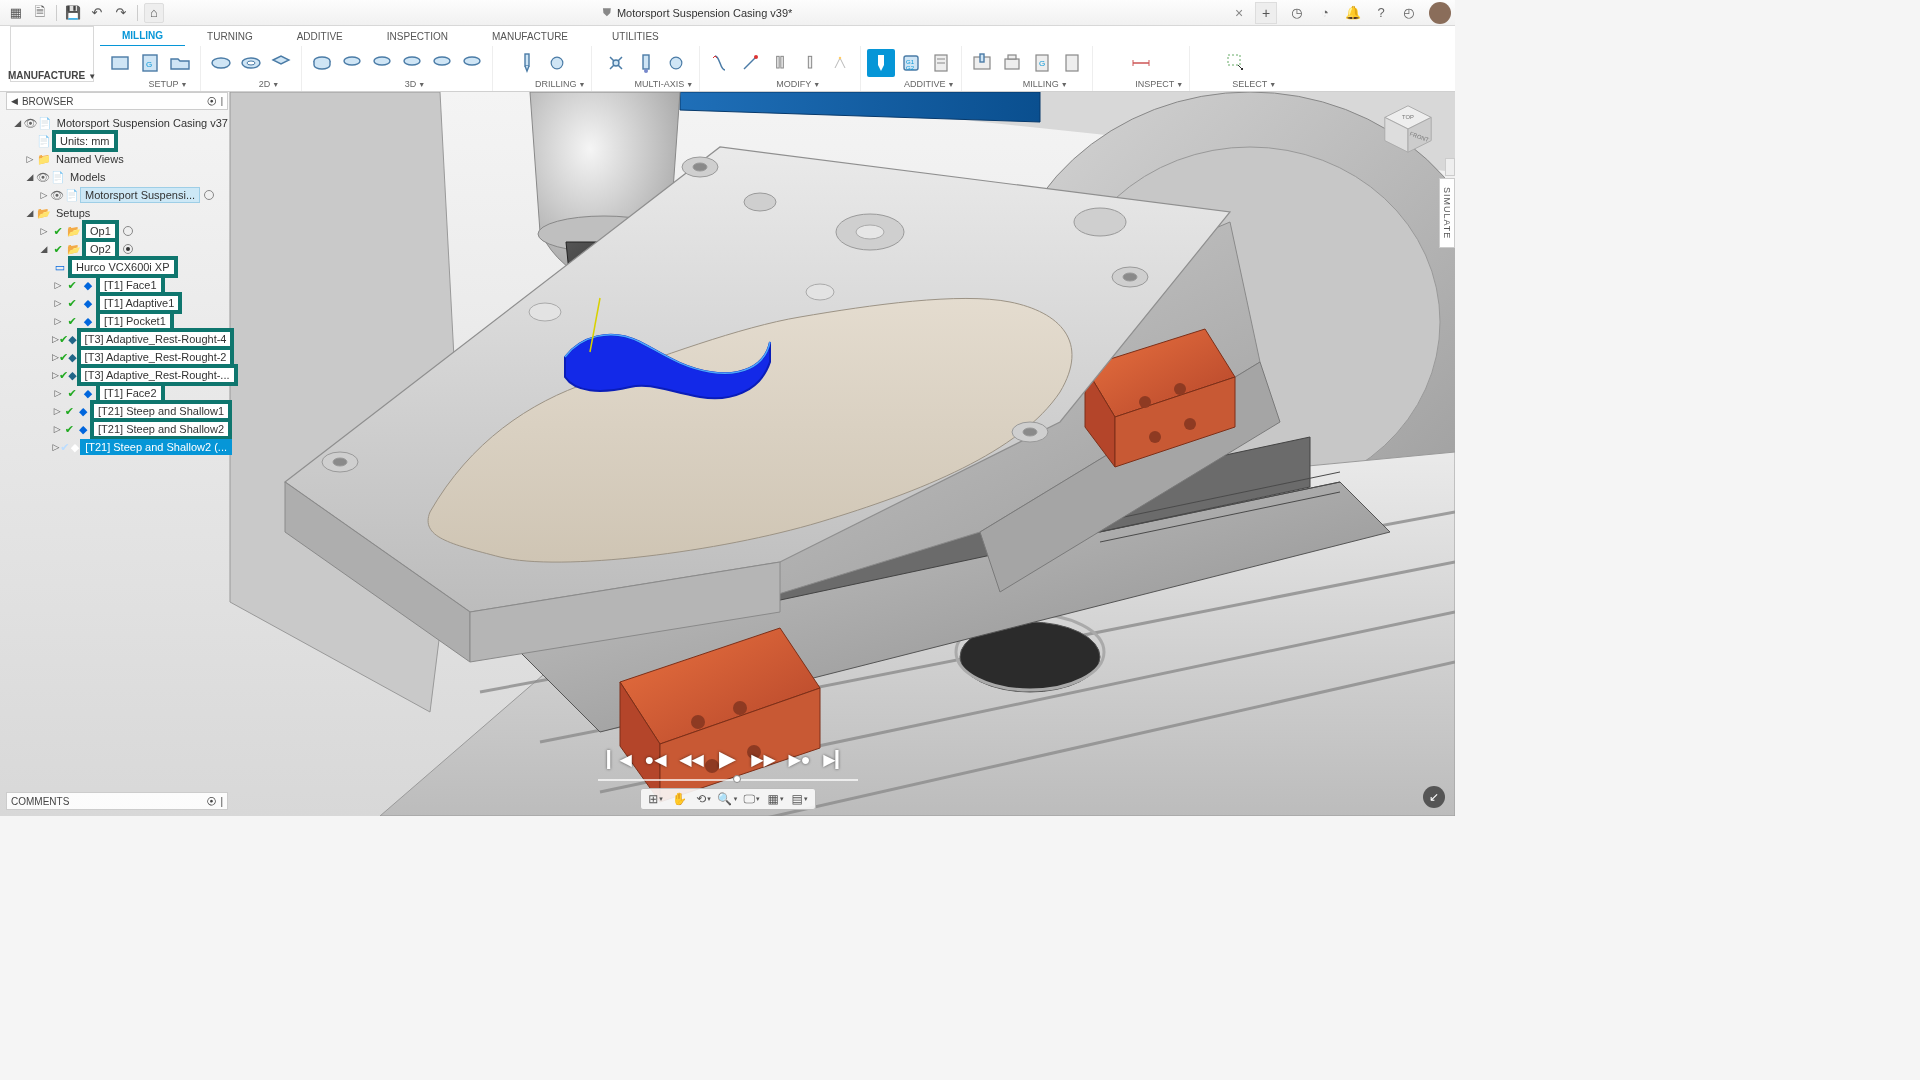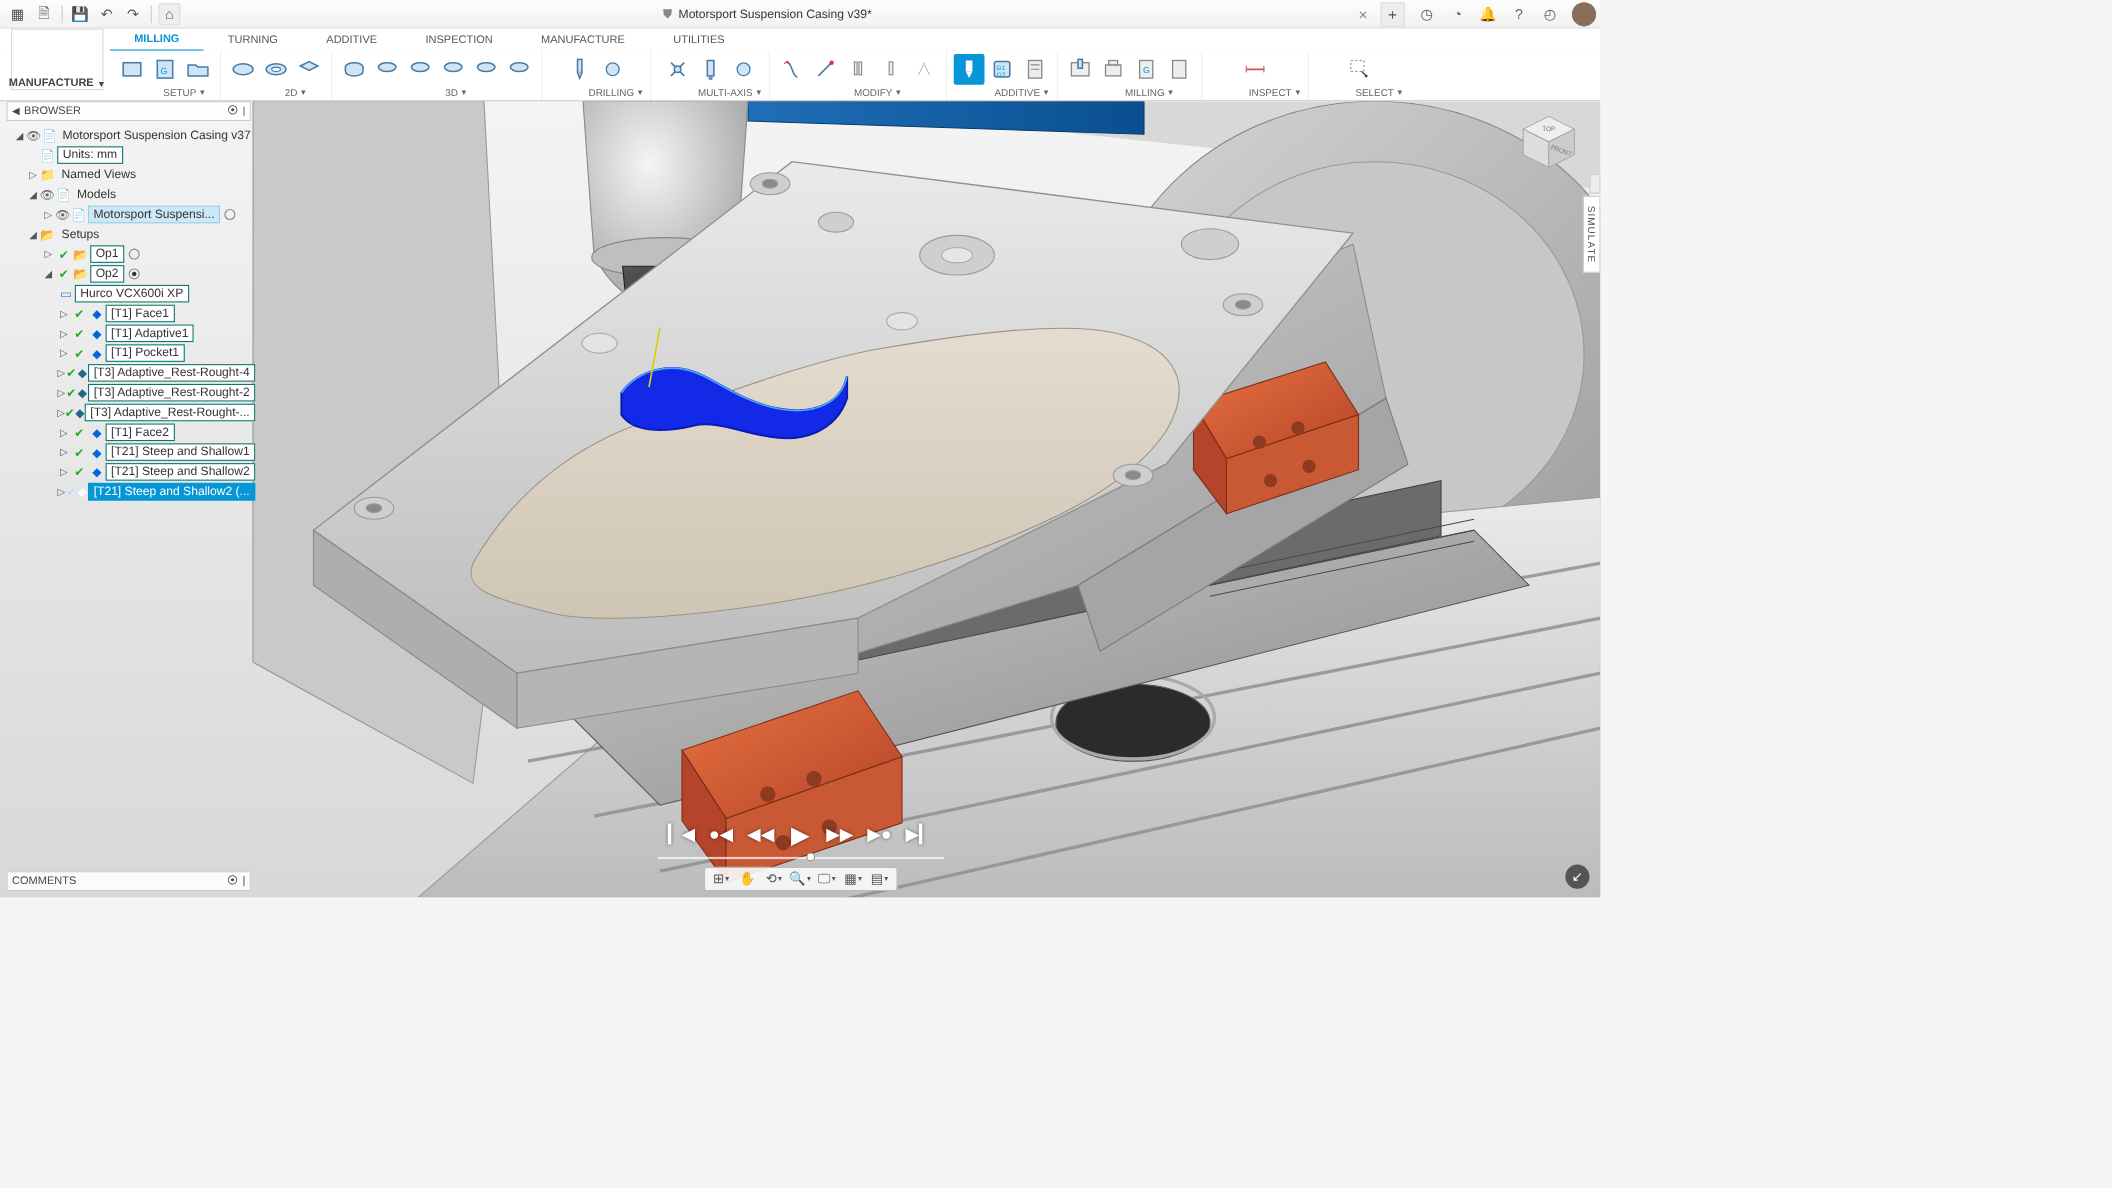--- a/index.html
+++ b/index.html
@@ -46,21 +46,21 @@
 
 .panel-header { position: absolute; left: 6px; top: 0px; width: 222px; height: 18px; background: rgba(255,255,255,0.9); border:1px solid #ccc; display:flex; align-items:center; font-size:10px; color:#444; padding:0 4px; z-index:5;}
 .panel-header .arrow { font-size:9px; margin-right:4px;}
 .panel-header .pin { margin-left:auto; font-size:10px;}
 .browser { position: absolute; left: 10px; top: 22px; width: 222px; z-index:5; font-size: 11px; color: #333; }
 .row { display: flex; align-items: center; height: 18px; padding-left: 2px; white-space: nowrap; }
 .row .t { width: 12px; text-align: center; font-size: 9px; color: #555; cursor:pointer;}
 .row .eye { width: 14px; font-size: 11px; color: #666; text-align:center;}
 .row .ic { width: 16px; height: 14px; display:inline-flex; align-items:center; justify-content:center;}
 .row .txt { padding: 1px 4px; }
-.row.boxed .txt { background: #fff; border: 1px solid #0f766e; }
+.row.boxed .txt { background: #fff; border: 4px solid #0f766e; }
 .row.sel .txt { background: #0696d7; color: #fff; border: 1px solid #0696d7;}
 .row.hl .txt { background: #cde8f6; border:1px solid #9ecee6;}
 .row .radio { width:10px; height:10px; border:1px solid #888; border-radius:50%; margin-left:4px; display:inline-block;}
 .row .radio.on::after{ content:""; display:block; width:4px; height:4px; background:#333; border-radius:50%; margin:2px;}
 .ind1 { padding-left: 14px;} .ind2 { padding-left: 28px;} .ind3{padding-left:42px;}
 
 
 .comments { position: absolute; left: 6px; bottom: 6px; width: 222px; height: 18px; background: rgba(255,255,255,0.9); border:1px solid #ccc; display:flex; align-items:center; font-size:10px; color:#444; padding:0 4px; z-index:5;}
 .comments .pin { margin-left:auto;}
 

